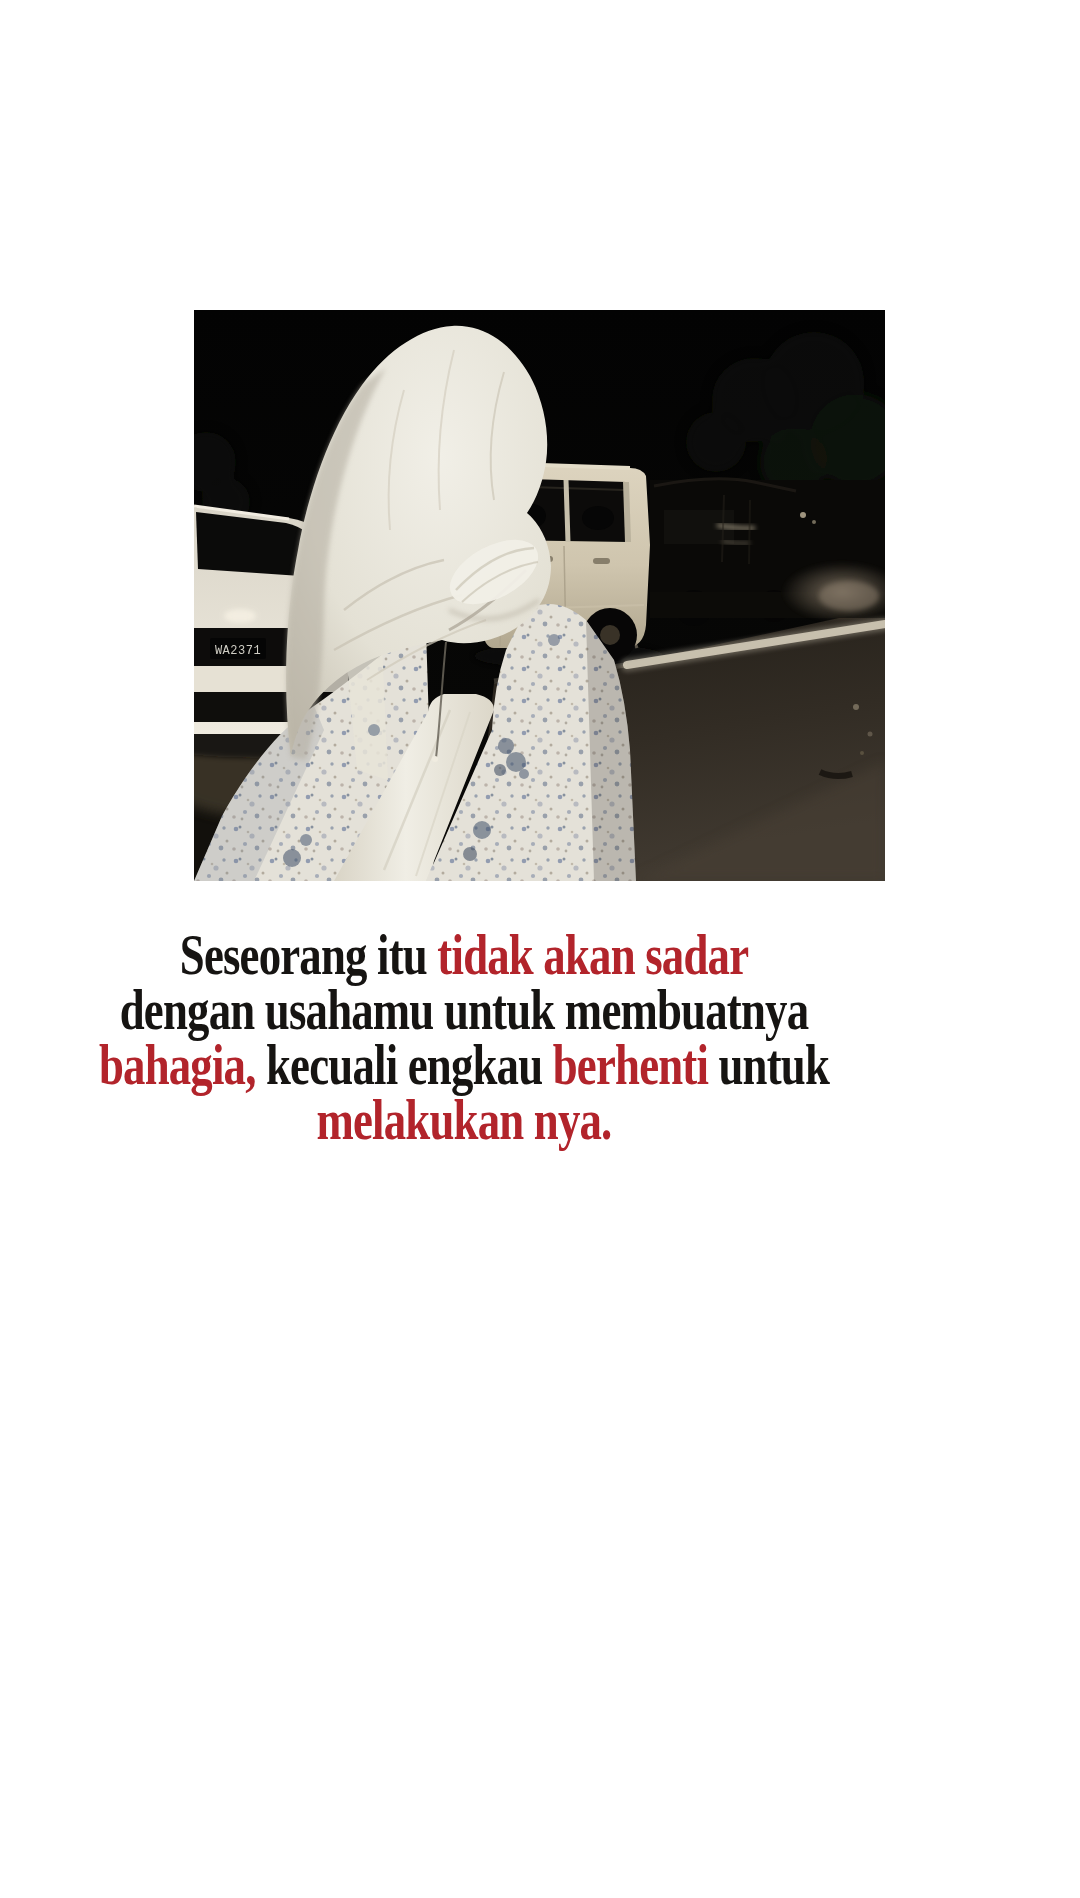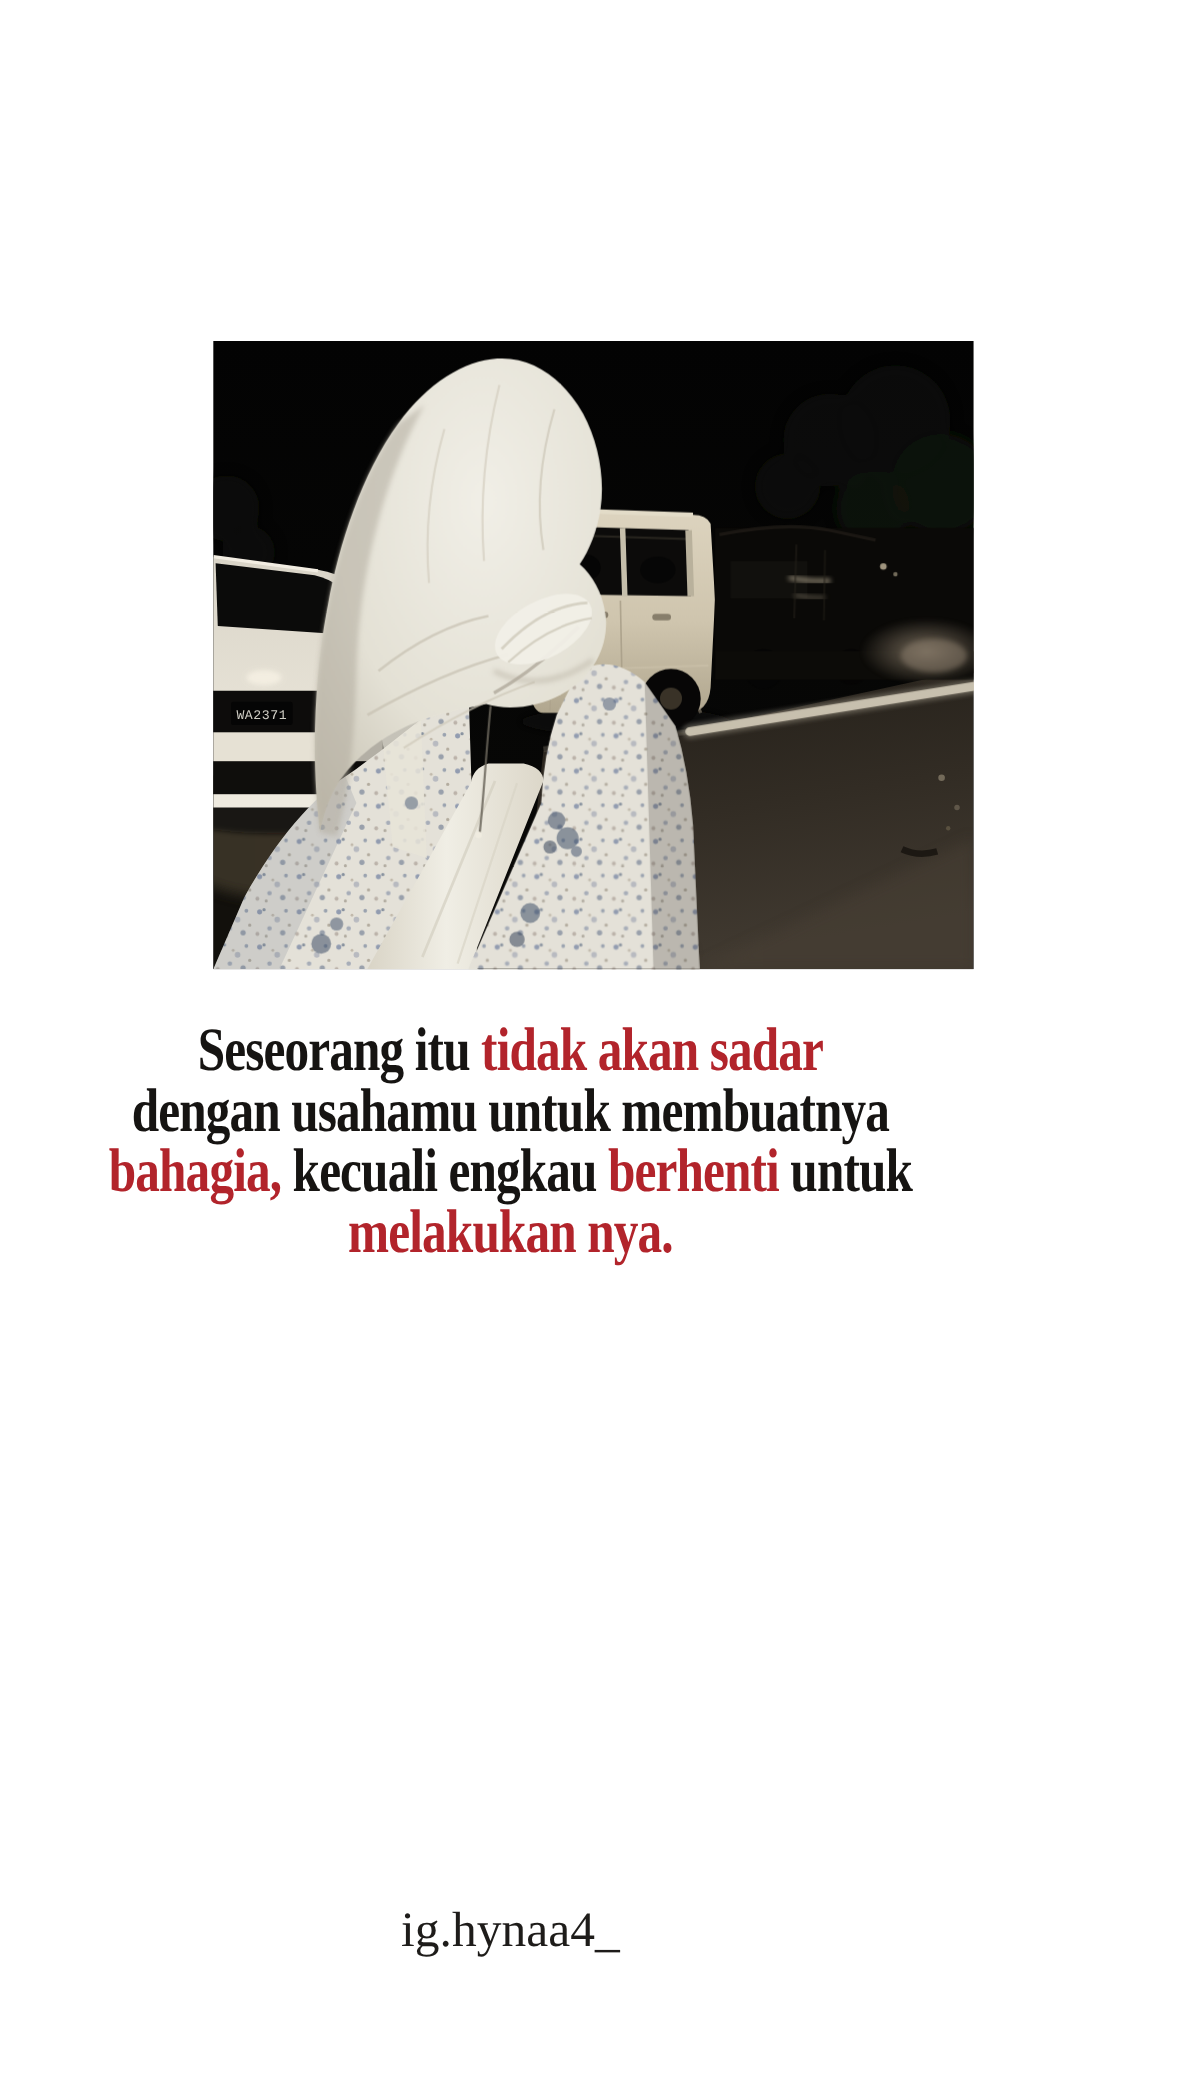--- a/index.html
+++ b/index.html
@@ -256,15 +256,14 @@
     </svg>
   </div>
 
   <div class="quote">
     <div class="line"><span style="color: rgb(22, 20, 18);">Seseorang itu </span><span style="color: rgb(178, 36, 43);">tidak akan sadar</span></div>
     <div class="line"><span style="color: rgb(22, 20, 18);">dengan usahamu untuk membuatnya</span></div>
     <div class="line"><span style="color: rgb(178, 36, 43);">bahagia,</span><span style="color: rgb(22, 20, 18);"> kecuali engkau </span><span style="color: rgb(178, 36, 43);">berhenti</span><span style="color: rgb(22, 20, 18);"> untuk</span></div>
     <div class="line"><span style="color: rgb(178, 36, 43);">melakukan nya.</span></div>
   </div>
 
-  <div class="footer">ig.hynaa4_</div>
 
 </div>
 
 </body></html>

